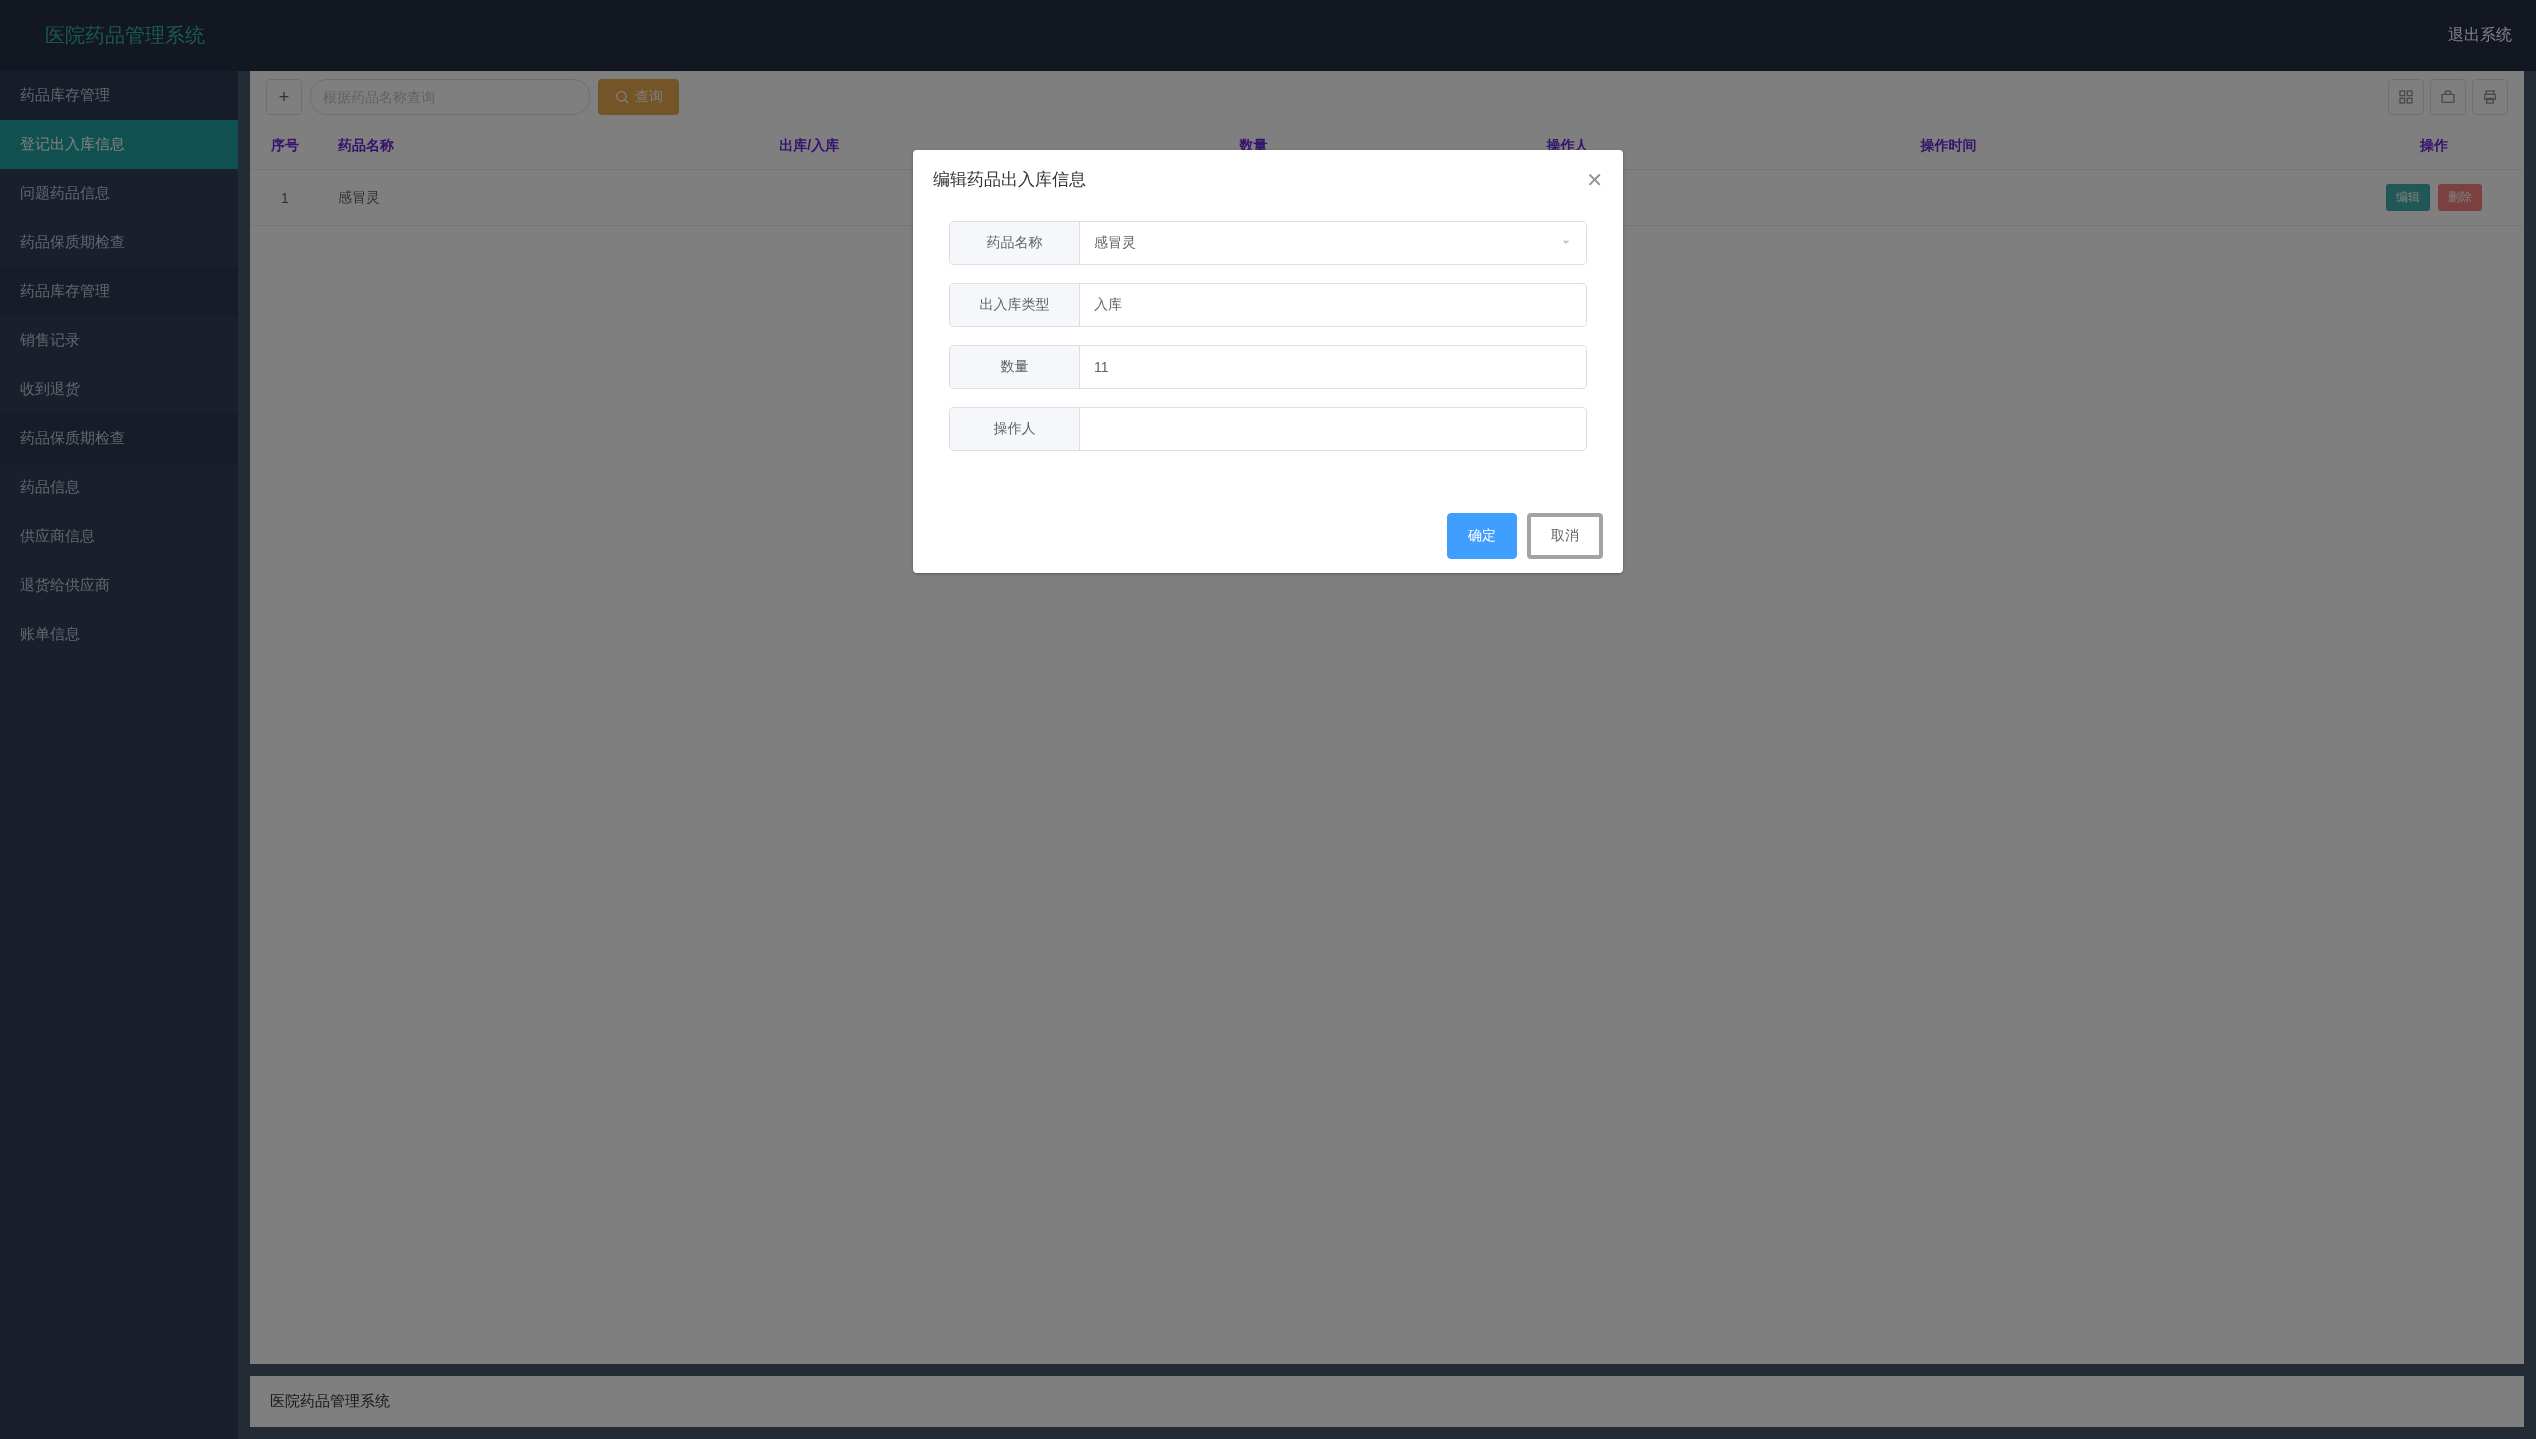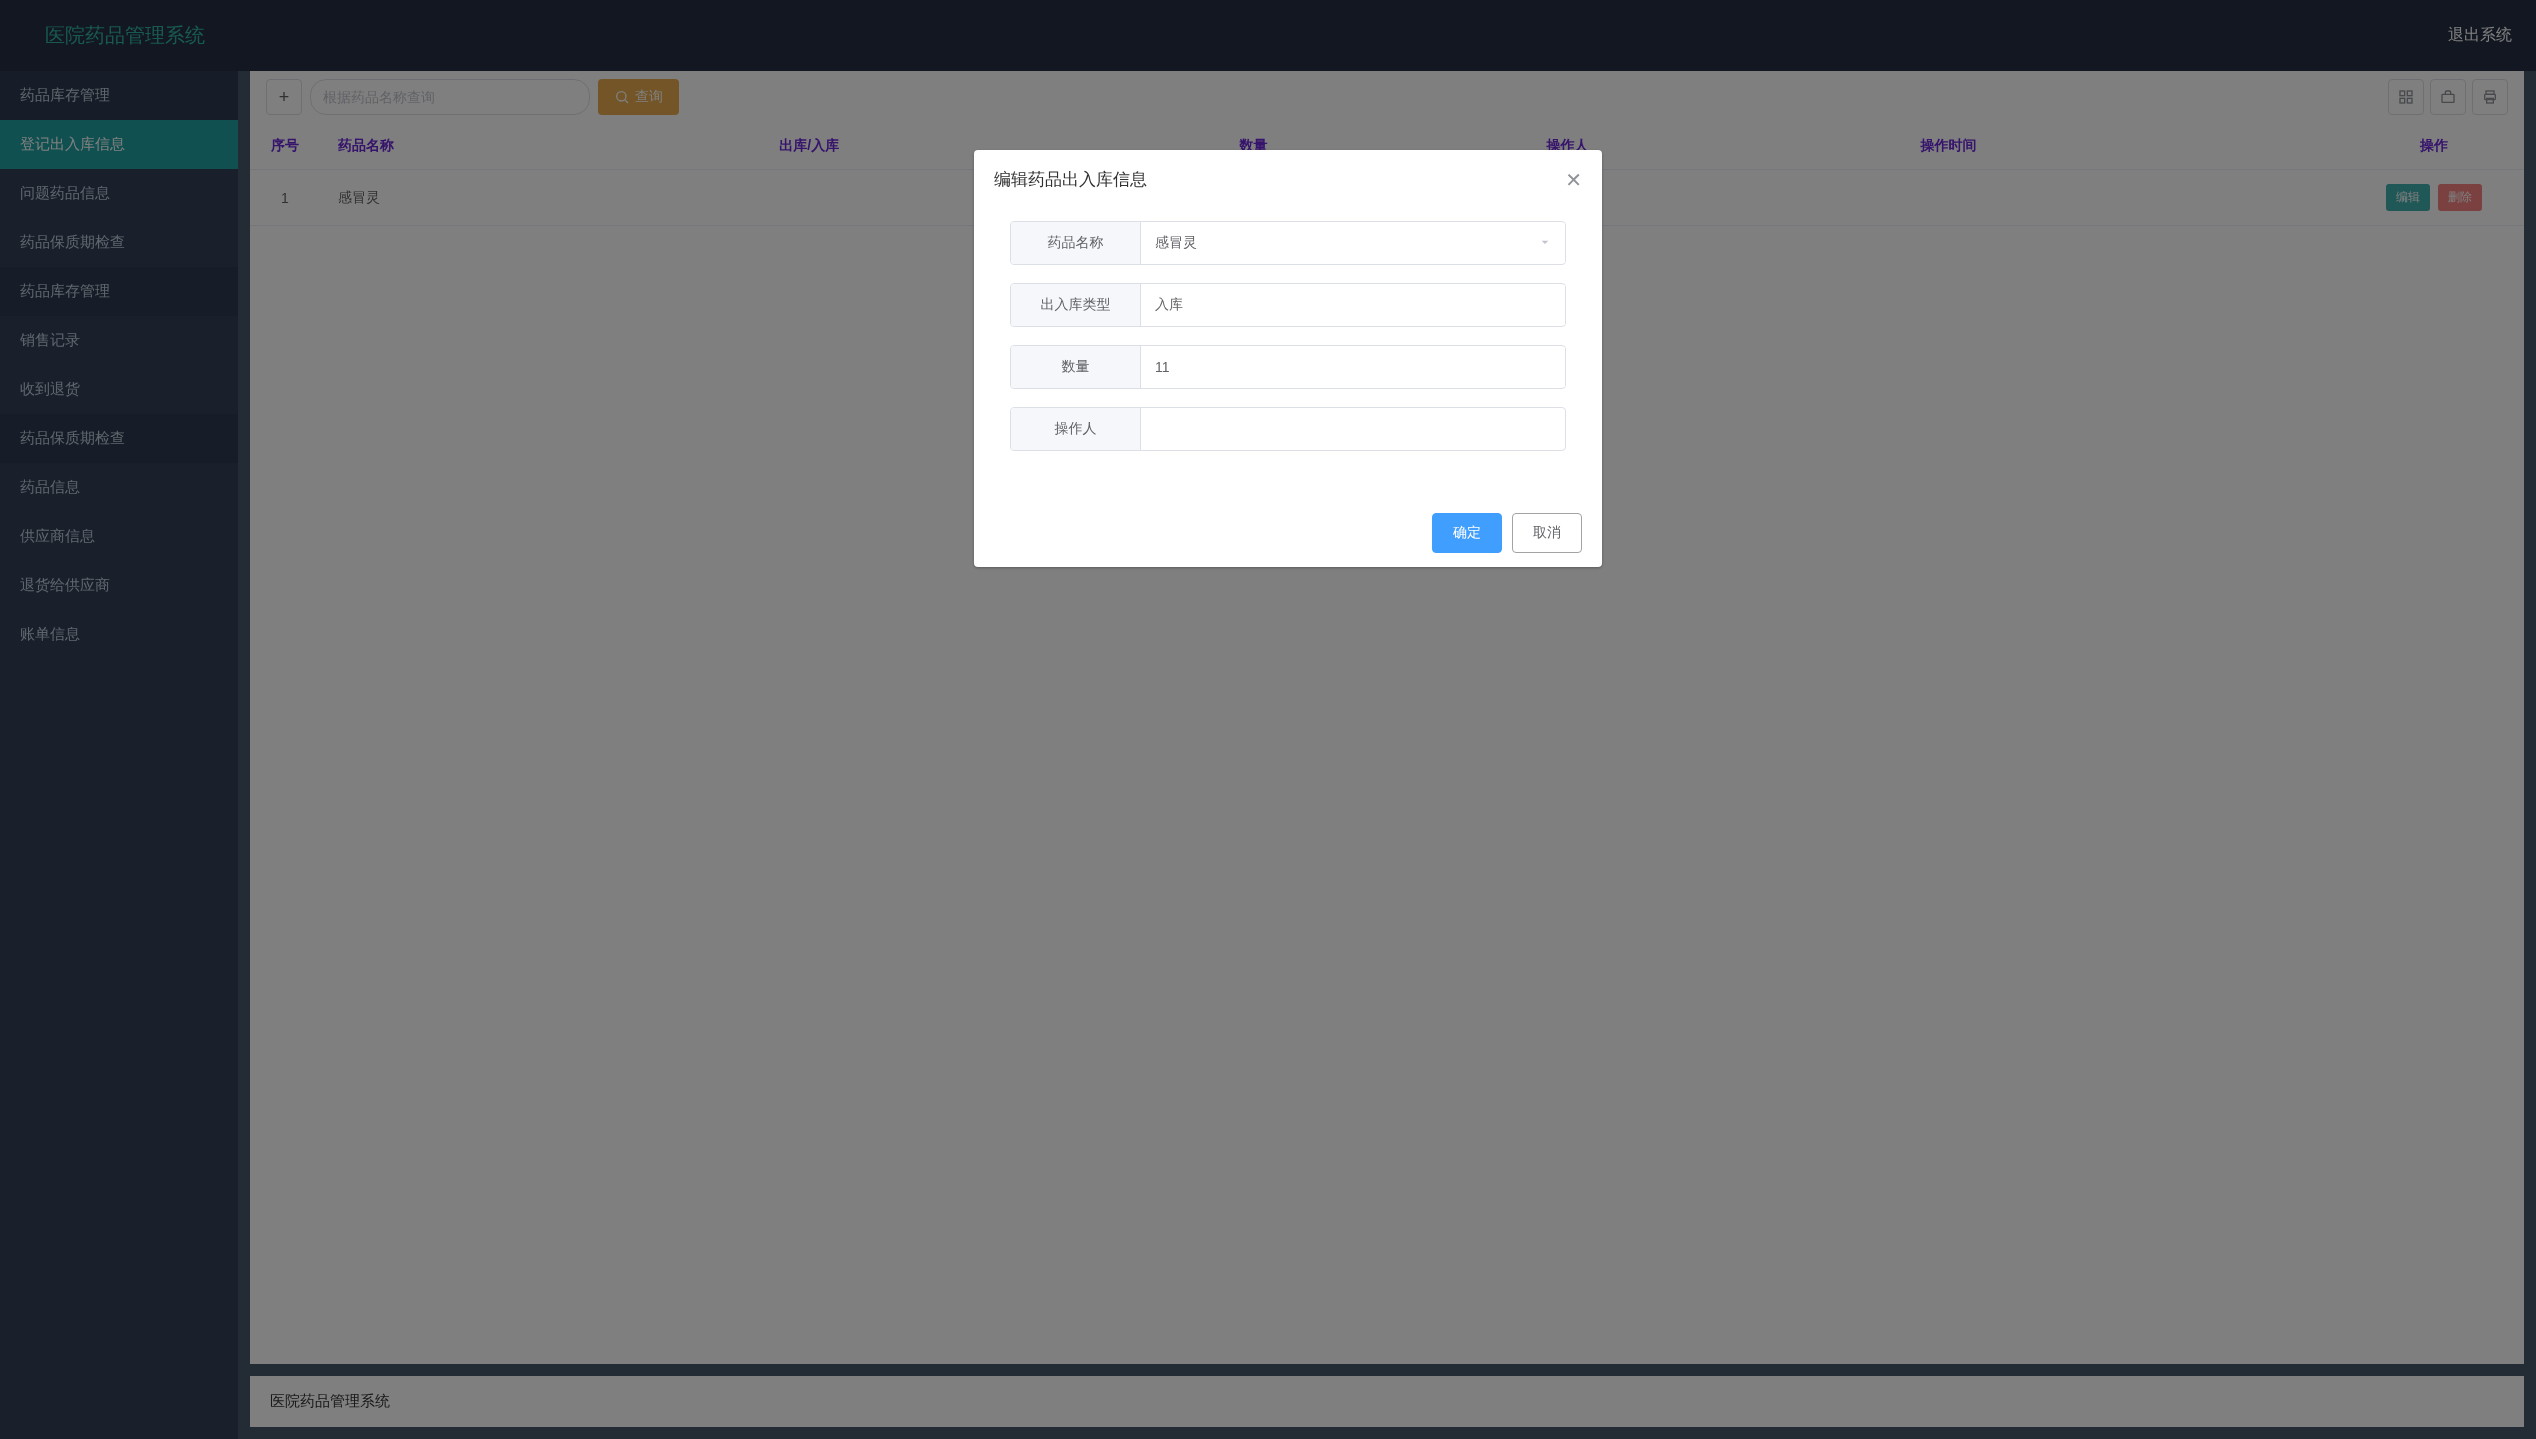--- a/index.html
+++ b/index.html
@@ -41,34 +41,34 @@
     th:first-child, td:first-child { text-align: center; width: 70px; }
     th:last-child, td:last-child { text-align: center; width: 180px; }
     .btn-mini { padding: 5px 10px; border: none; border-radius: 3px; color: #fff; font-size: 12px; cursor: pointer; margin: 0 2px; }
     .btn-edit { background: #20a0a0; opacity: 0.85; }
     .btn-delete { background: #f56c6c; opacity: 0.85; }
     
     
     .overlay { position: fixed; inset: 0; background: rgba(0,0,0,0.5); z-index: 100; }
     
     
-    .modal { position: fixed; top: 150px; left: 50%; transform: translateX(-50%); width: 628px; background: #fff; border-radius: 4px; z-index: 101; box-shadow: 0 1px 3px rgba(0,0,0,0.3); margin-left: 20px; }
+    .modal { position: fixed; top: 150px; left: 50%; transform: translateX(-50%); width: 710px; background: #fff; border-radius: 4px; z-index: 101; box-shadow: 0 1px 3px rgba(0,0,0,0.3); }
     .modal-header { padding: 18px 20px 10px; display: flex; align-items: center; justify-content: space-between; }
     .modal-title { font-size: 17px; color: #303133; }
     .modal-close { font-size: 20px; color: #909399; cursor: pointer; background: none; border: none; line-height: 1; }
     .modal-body { padding: 20px 36px 30px; }
     .form-row { display: flex; margin-bottom: 18px; border: 1px solid #dcdfe6; border-radius: 4px; overflow: hidden; }
     .form-label { width: 130px; background: #f5f7fa; border-right: 1px solid #dcdfe6; display: flex; align-items: center; justify-content: center; color: #606266; font-size: 14px; padding: 12px 0; }
     .form-control-wrap { flex: 1; display: flex; align-items: center; position: relative; }
     .form-control { flex: 1; border: none; padding: 12px 14px; font-size: 14px; color: #606266; outline: none; background: #fff; }
     .select-caret { position: absolute; right: 12px; color: #c0c4cc; pointer-events: none; }
     .modal-footer { padding: 14px 20px; display: flex; justify-content: flex-end; gap: 10px; border-top: 0; }
     .btn { padding: 10px 20px; border-radius: 4px; font-size: 14px; cursor: pointer; }
     .btn-primary { background: #409eff; color: #fff; border: 1px solid #409eff; }
-    .btn-default { background: #fff; color: #606266; border: 1px solid #a3a3a3; }
+    .btn-default { background: #fff; color: #606266; border: 4px solid #a3a3a3; }
     
     svg { width: 16px; height: 16px; }
   </style>
 </head>
 <body>
 
 <div class="header">
   <div class="header-title">医院药品管理系统</div>
   <div class="header-logout">退出系统</div>
 </div>

